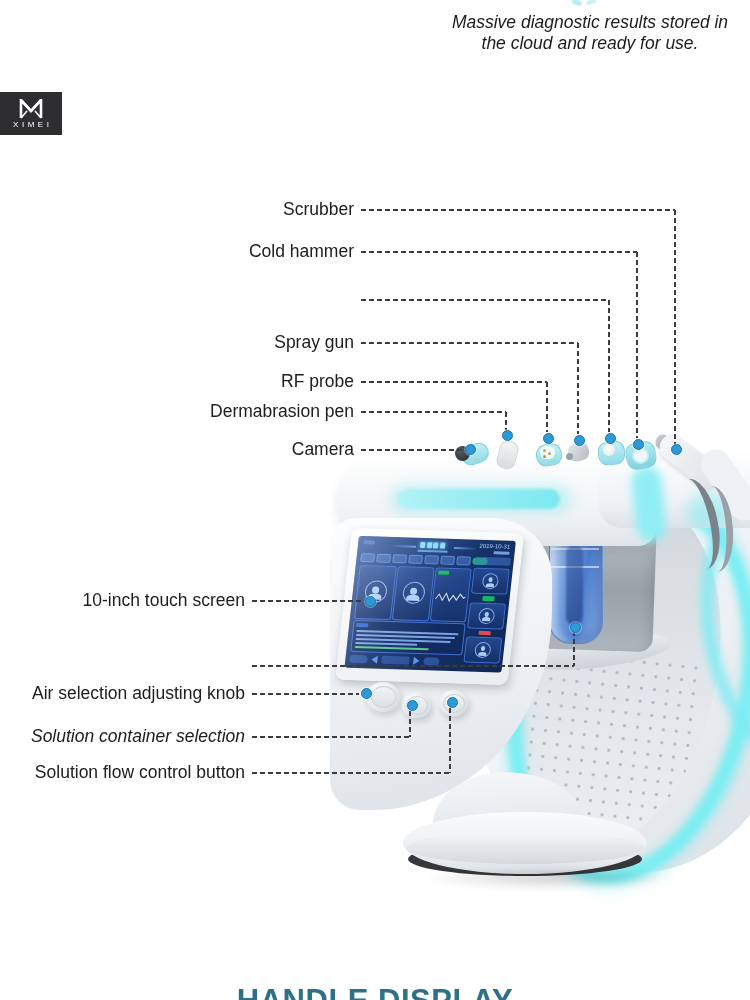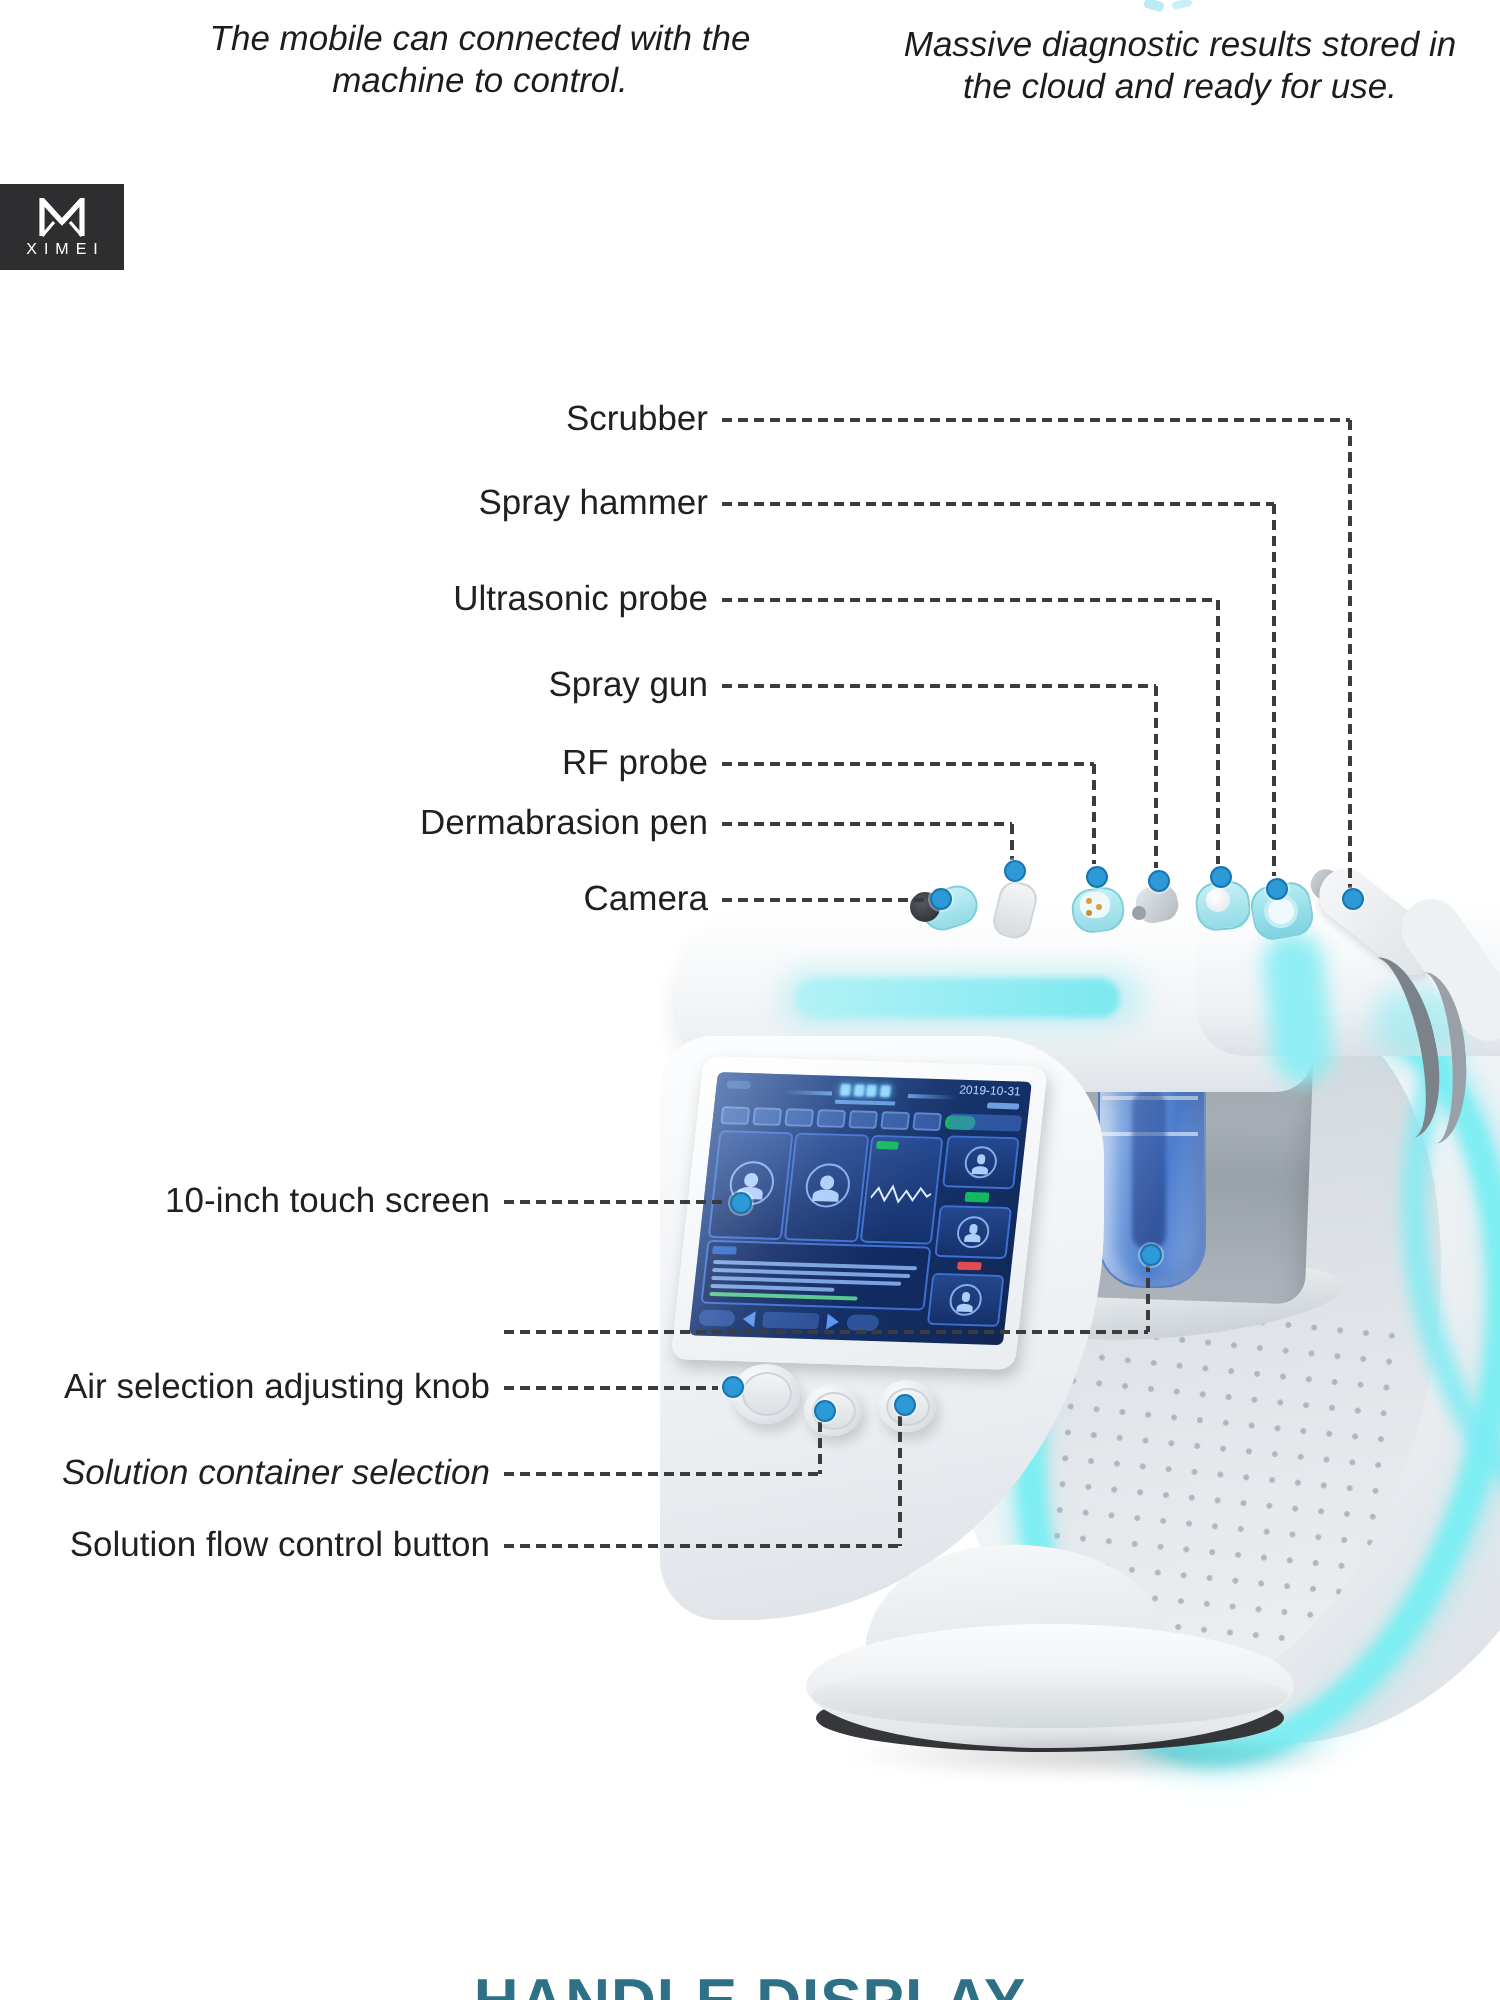--- a/index.html
+++ b/index.html
@@ -75,24 +75,20 @@
   .footer-title{position:absolute;left:0;top:983px;width:750px;text-align:center;font-size:31px;font-weight:bold;letter-spacing:.5px;color:#2e7086;}
 </style>
 </head>
 <body>
 
 <div class="page">
 
   <div class="abs" style="left:572px;top:0;width:10px;height:5px;background:#a8e8f0;transform:rotate(18deg);border-radius:2px;opacity:.8;"></div>
   <div class="abs" style="left:586px;top:0;width:10px;height:4px;background:#bdeef4;transform:rotate(-14deg);border-radius:2px;opacity:.8;"></div>
 
-  <div class="tagline" style="left:95px;top:9px;width:290px;">
-    <div>The mobile can connected with the</div>
-    <div>machine to control.</div>
-  </div>
   <div class="tagline" style="left:445px;top:12px;width:290px;">
     <div>Massive diagnostic results stored in</div>
     <div>the cloud and ready for use.</div>
   </div>
 
   <div class="logo-box">
     <svg width="28" height="20" viewBox="0 0 28 20">
       <path d="M4 19 V1 L14 12 L24 1 V19" fill="none" stroke="#ffffff" stroke-width="2.6"></path>
       <path d="M4 1 L14 12 M24 1 L14 12" fill="none" stroke="#ffffff" stroke-width="2.6"></path>
       <path d="M4 19 L10 12 M24 19 L18 12" fill="none" stroke="#ffffff" stroke-width="1.6"></path>
@@ -245,26 +241,25 @@
     <div class="knob-in" style="left:406px;top:696px;width:20px;height:17px;"></div>
     <div class="knob" style="left:439px;top:690px;width:29px;height:26px;"></div>
     <div class="knob-in" style="left:443px;top:694px;width:20px;height:17px;"></div>
   </div>
 
   <div class="lbl" style="left:154px;top:199px;width:200px;">Scrubber</div>
   <div class="hdash" style="left:361px;top:209px;width:314px;"></div>
   <div class="vdash" style="left:674px;top:210px;height:234px;"></div>
   <div class="cdot" style="left:671px;top:444px;"></div>
 
-  <div class="lbl" style="left:154px;top:241px;width:200px;">Spray hammer</div>
+  <div class="lbl" style="left:154px;top:241px;width:200px;">Cold hammer</div>
   <div class="hdash" style="left:361px;top:251px;width:276px;"></div>
   <div class="vdash" style="left:636px;top:252px;height:186px;"></div>
   <div class="cdot" style="left:633px;top:439px;"></div>
 
-  <div class="lbl" style="left:154px;top:289px;width:200px;">Ultrasonic probe</div>
   <div class="hdash" style="left:361px;top:299px;width:248px;"></div>
   <div class="vdash" style="left:608px;top:300px;height:132px;"></div>
   <div class="cdot" style="left:605px;top:433px;"></div>
 
   <div class="lbl" style="left:154px;top:332px;width:200px;">Spray gun</div>
   <div class="hdash" style="left:361px;top:342px;width:217px;"></div>
   <div class="vdash" style="left:577px;top:343px;height:91px;"></div>
   <div class="cdot" style="left:574px;top:435px;"></div>
 
   <div class="lbl" style="left:154px;top:371px;width:200px;">RF probe</div>

